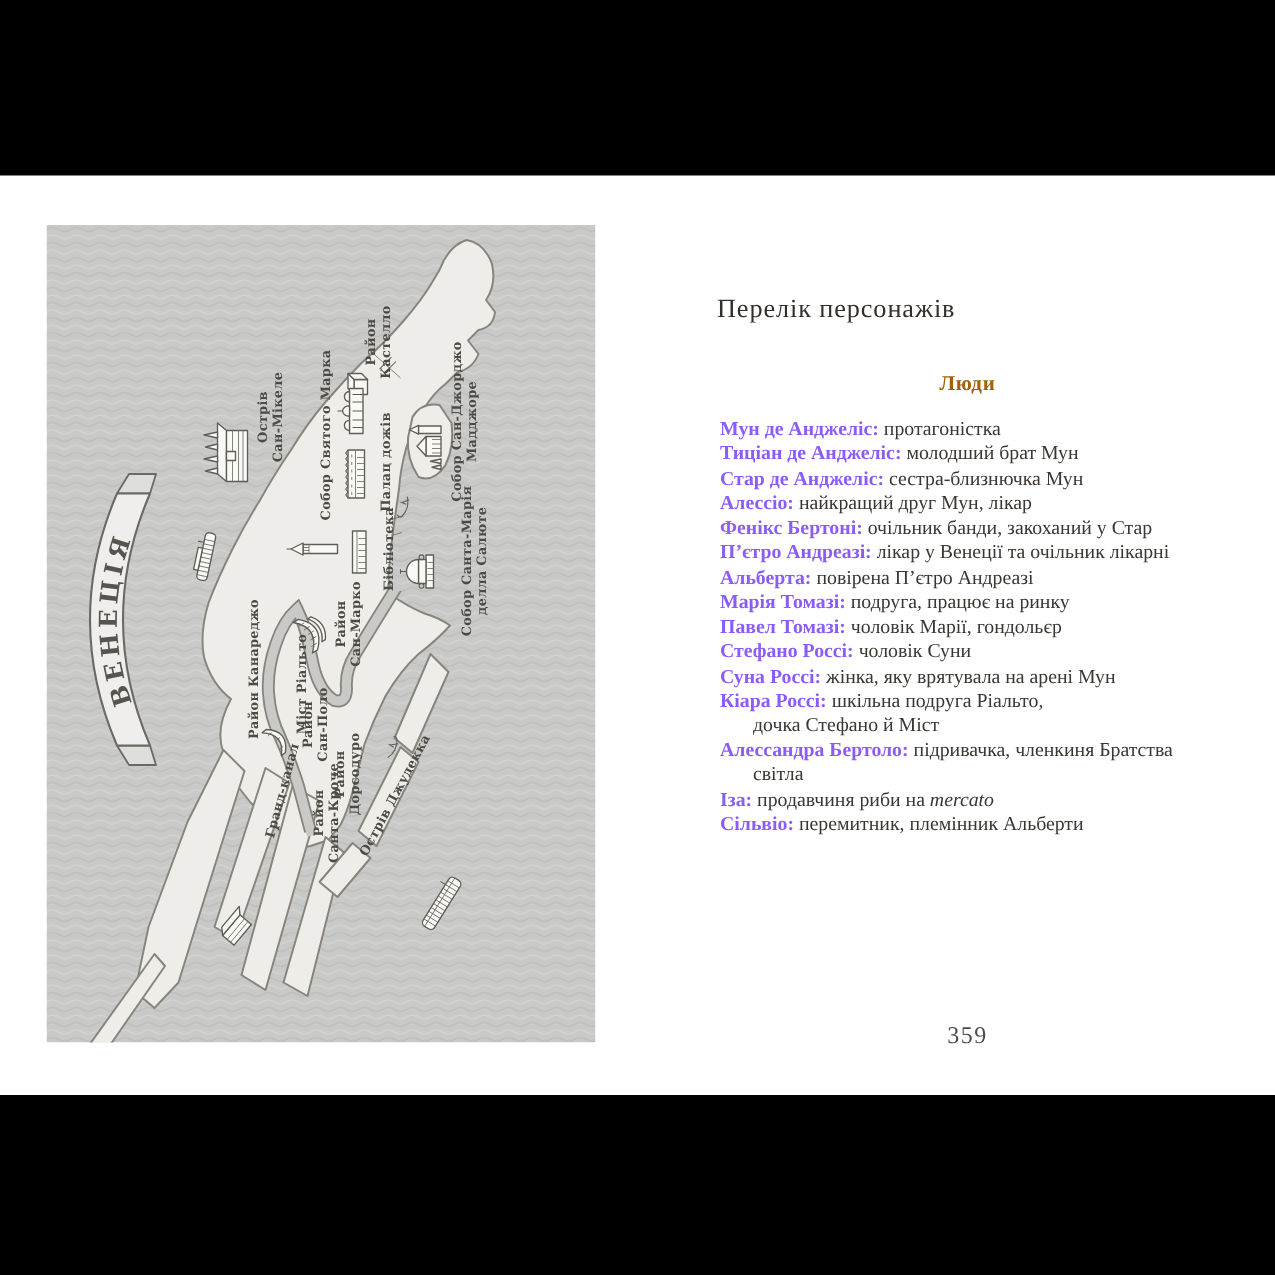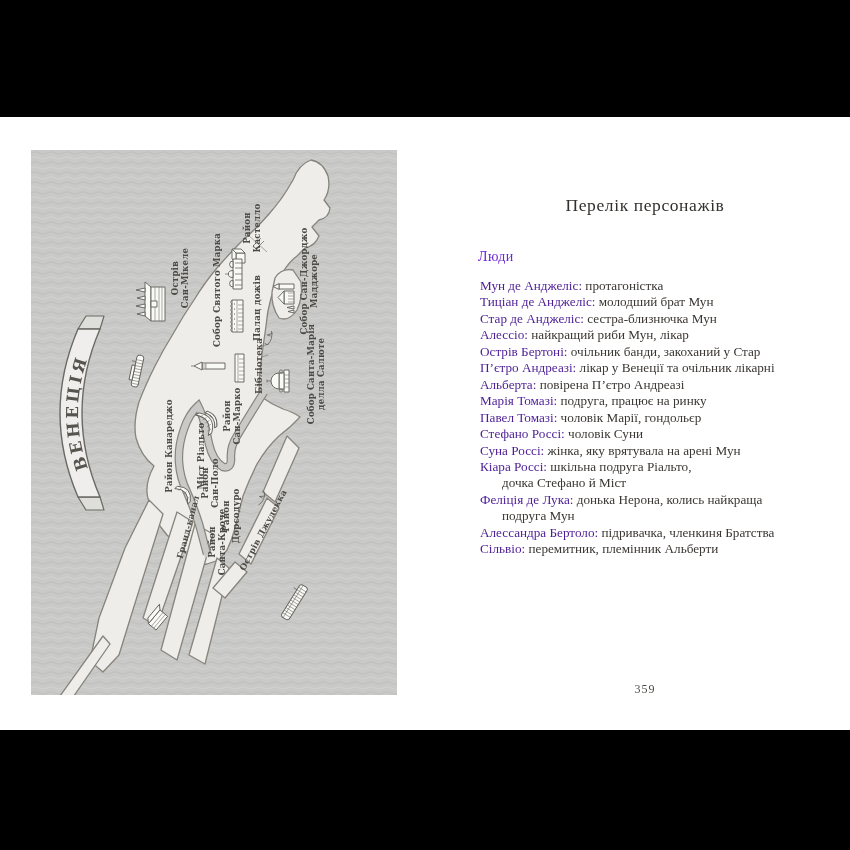--- a/index.html
+++ b/index.html
@@ -2,31 +2,31 @@
 <html><head>
 <meta charset="utf-8">
 <style>
   html,body{margin:0;padding:0;background:#000;width:850px;height:850px;overflow:hidden;
     font-family:"Liberation Serif","DejaVu Serif",serif;}
   #stage{position:relative;width:850px;height:850px;background:#000;}
   #page{position:absolute;left:0;top:117px;width:850px;height:613px;background:#ffffff;}
   #map-wrap{position:absolute;left:31px;top:33px;width:366px;height:545px;}
   
   #text-col{position:absolute;left:478px;top:0;width:334px;height:613px;color:#332f2b;}
-  .book-title{position:absolute;top:78px;left:0;width:100%;text-align:center;
+  .book-title{position:absolute;top:78px;left:0;width:100%;
     font-size:17.5px;letter-spacing:.6px;color:#33302c;}
-  .section-head{position:absolute;top:132px;left:0;width:100%;text-align:left;
-    font-size:14px;font-weight:normal;letter-spacing:.5px;color:#6d28d9;}
+  .section-head{position:absolute;top:132px;left:0;width:100%;text-align:center;
+    font-size:14px;font-weight:bold;letter-spacing:.5px;color:#a16207;}
   #char-list{position:absolute;top:161px;left:2px;width:330px;
     font-size:13.2px;line-height:16.45px;color:#3a3632;}
   .entry{padding-left:22px;text-indent:-22px;white-space:nowrap;}
-  .entry b{font-weight:normal;color:#4c1d95;text-align:right;}
+  .entry b{font-weight:bold;color:#8b5cf6;text-align:right;}
   .entry .cont{display:block;padding-left:0;text-indent:0;white-space:nowrap;}
   .pagenum{position:absolute;top:565px;left:0;width:100%;text-align:center;
-    font-size:12px;color:#4e4b47;letter-spacing:1px;}
+    font-size:16px;color:#4e4b47;letter-spacing:1px;}
   
   .land{fill:#eeedea;stroke:#87847c;stroke-width:1.3;stroke-linejoin:round;}
   .bld{fill:#f9f9f6;stroke:#5f5d57;stroke-width:.9;stroke-linejoin:round;}
   .ln{stroke:#5f5d57;stroke-width:.7;fill:none;}
   .ln2{stroke:#6b6962;stroke-width:.55;fill:none;}
   .map-label{font-family:"DejaVu Serif","Liberation Serif",serif;font-size:8.6px;font-weight:bold;
     fill:#4c4a44;text-anchor:middle;letter-spacing:.2px;}
   .banner-text{font-family:"DejaVu Serif","Liberation Serif",serif;font-size:16.5px;font-weight:bold;
     fill:#56544e;letter-spacing:3px;}
 </style>
@@ -214,30 +214,30 @@
       </svg>
     </div>
 
     <div id="text-col">
       <div class="book-title">Перелік персонажів</div>
       <div class="section-head">Люди</div>
       <div id="char-list">
           <div class="entry"><b>Мун де Анджеліс:</b><span> протагоністка</span></div>
           <div class="entry"><b>Тиціан де Анджеліс:</b><span> молодший брат Мун</span></div>
           <div class="entry"><b>Стар де Анджеліс:</b><span> сестра-близнючка Мун</span></div>
-          <div class="entry"><b>Алессіо:</b><span> найкращий риби Мун, лікар</span></div>
-          <div class="entry"><b>Острів Бертоні:</b><span> очільник банди, закоханий у Стар</span></div>
+          <div class="entry"><b>Алессіо:</b><span> найкращий друг Мун, лікар</span></div>
+          <div class="entry"><b>Фенікс Бертоні:</b><span> очільник банди, закоханий у Стар</span></div>
           <div class="entry"><b>П’єтро Андреазі:</b><span> лікар у Венеції та очільник лікарні</span></div>
           <div class="entry"><b>Альберта:</b><span> повірена П’єтро Андреазі</span></div>
           <div class="entry"><b>Марія Томазі:</b><span> подруга, працює на ринку</span></div>
           <div class="entry"><b>Павел Томазі:</b><span> чоловік Марії, гондольєр</span></div>
           <div class="entry"><b>Стефано Россі:</b><span> чоловік Суни</span></div>
           <div class="entry"><b>Суна Россі:</b><span> жінка, яку врятувала на арені Мун</span></div>
           <div class="entry"><b>Кіара Россі:</b><span> шкільна подруга Ріальто,</span><span class="cont">дочка Стефано й Міст</span></div>
-          <div class="entry"><b>Феліція де Лука:</b><span> донька Нерона, колись найкраща</span><span class="cont">подруга Мун</span></div>
-          <div class="entry"><b>Алессандра Бертоло:</b><span> підривачка, членкиня Братства</span></div>
+          <div class="entry"><b>Алессандра Бертоло:</b><span> підривачка, членкиня Братства</span><span class="cont">світла</span></div>
+          <div class="entry"><b>Іза:</b><span> продавчиня риби на <i>mercato</i></span></div>
           <div class="entry"><b>Сільвіо:</b><span> перемитник, племінник Альберти</span></div>
         </div>
       <div class="pagenum">359</div>
     </div>
 
   </div>
 </div>
 
 </body></html>

